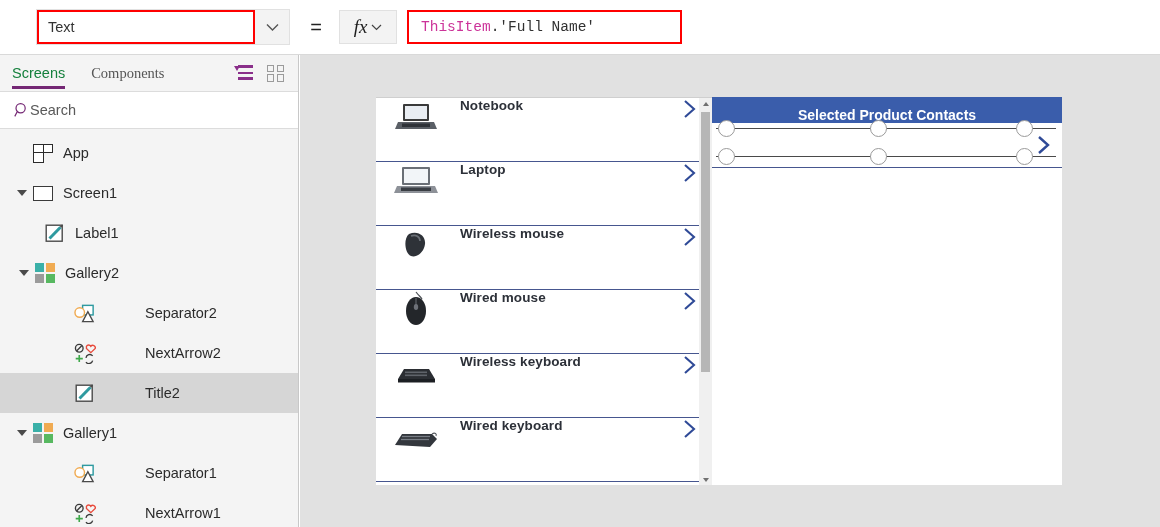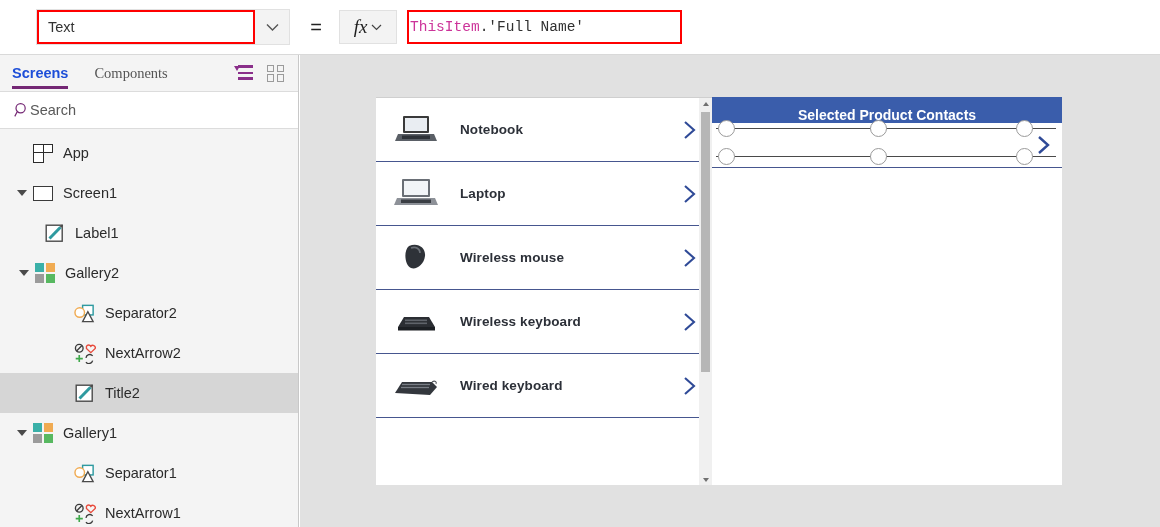--- a/index.html
+++ b/index.html
@@ -54,21 +54,21 @@
     gap:4px;
   }
   .fx-label { font-family:"Liberation Serif", serif; font-style:italic; font-size:19px; color:#1c1c1c; }
   .fx-caret { font-size:10px; color:#444; }
   .formula-input {
     margin-left:10px;
     height:34px; width:275px;
     background:#ffffff;
     border:2px solid #ff0000;
     display:flex; align-items:center;
-    padding-left:1px;
+    padding-left:12px;
     font-family:"Liberation Mono", monospace;
     font-size:14.5px;
     white-space:pre;
   }
   .tok-ident { color:#cc3399; }
   .tok-rest  { color:#303030; }
 
   
   .tree-pane {
     position:absolute; left:0; top:55px; width:299px; height:472px;
@@ -77,21 +77,21 @@
   }
   .tree-tabs {
     height:36px; display:flex; align-items:center;
     background:#f4f4f4; position:relative;
   }
   .tree-tab {
     margin-left:12px; height:36px;
     display:flex; align-items:center;
     font-size:14.5px; color:#555; position:relative;
   }
-  .tree-tab.active { color:#1d4ed8; font-weight:bold; }
+  .tree-tab.active { color:#15803d; font-weight:normal; }
   .tree-tab.active::after {
     content:""; position:absolute; left:0; right:0; bottom:2px;
     height:3px; background:#742774;
   }
   .tree-tab.second { margin-left:26px;font-family:Liberation Serif, serif; }
   .tab-tools { margin-left:auto; display:flex; align-items:center; gap:14px; padding-right:14px; }
 
   .ico-listview { width:19px; height:16px; position:relative; }
   .ico-listview i {
     position:absolute; left:4px; width:15px; height:2.5px; background:#8a2f8a;
@@ -133,21 +133,21 @@
     width:0;height:0;
     border-left:5px solid transparent; border-right:5px solid transparent;
     border-top:6px solid #4a4a4a;
   }
   .t-ico { width:22px; height:22px; margin-right:9px; flex:0 0 auto; display:flex; align-items:center; justify-content:center; }
   .t-label { white-space:nowrap; }
 
   .lvl0 { padding-left:14px; }
   .lvl1 { padding-left:14px; }
   .lvl2 { padding-left:44px; }
-  .lvl3 { padding-left:74px; }
+  .lvl3 { padding-left:74px;gap:40px; }
 
   
   .ico-app { width:20px; height:19px; position:relative; }
   .ico-app b { position:absolute; border:1.6px solid #2b2b2b; background:#fff; display:block; }
   .ico-app b:nth-child(1){ left:0; top:0; width:11px; height:9px; }
   .ico-app b:nth-child(2){ left:10px; top:0; width:10px; height:9px; }
   .ico-app b:nth-child(3){ left:0; top:8px; width:11px; height:11px; }
 
   .ico-screen { width:20px; height:15px; border:1.7px solid #3a3a3a; background:#fff; }
 
@@ -167,21 +167,21 @@
   
   .gal {
     position:absolute; left:76px; top:42px;
     width:336px; height:388px;
     background:#ffffff;
     border-top:1px solid #cfcfcf;
     overflow:hidden;
   }
   .gal-item {
     position:relative;
-    height:64px; display:flex; align-items:center;
+    height:64px; display:flex; 
     border-bottom:1px solid #46568f;
     padding-left:16px;
   }
   .pimg { width:48px; height:40px; flex:0 0 auto; margin-right:20px; position:relative; }
   .pname {
     font-size:13.5px; font-weight:bold; color:#2c3038;
     letter-spacing:0.1px; flex:1 1 auto;
   }
   .chev {
     width:22px; height:22px; margin-right:12px; flex:0 0 auto;
@@ -477,20 +477,36 @@
           </svg>
         </span>
         <span class="pname">Wireless mouse</span>
         <span class="chev">
           <svg width="22" height="22" viewBox="0 0 22 22" aria-hidden="true">
             <path d="M7 3 L16 11 L7 19" fill="none" stroke="#2f4a97" stroke-width="2.1"></path>
           </svg>
         </span>
       </div>
 
+      <div class="gal-item">
+        <span class="pimg">
+          <svg width="48" height="40" viewBox="0 0 48 40" aria-hidden="true">
+            <path d="M24 2 C27 6 29 7 30 9" fill="none" stroke="#4a4e54" stroke-width="1.2"></path>
+            <ellipse cx="24" cy="21" rx="10" ry="14" fill="#23262a"></ellipse>
+            <path d="M24 8 L24 17" stroke="#55595f" stroke-width="1.4"></path>
+            <ellipse cx="24" cy="17" rx="2.2" ry="3" fill="#6d7178"></ellipse>
+          </svg>
+        </span>
+        <span class="pname">Wired mouse</span>
+        <span class="chev">
+          <svg width="22" height="22" viewBox="0 0 22 22" aria-hidden="true">
+            <path d="M7 3 L16 11 L7 19" fill="none" stroke="#2f4a97" stroke-width="2.1"></path>
+          </svg>
+        </span>
+      </div>
 
       <div class="gal-item">
         <span class="pimg">
           <svg width="48" height="40" viewBox="0 0 48 40" aria-hidden="true">
             <path d="M6 25 L12 15 L37 15 L43 25 Z" fill="#2b2e33"></path>
             <rect x="6" y="25" width="37" height="3.5" fill="#1c1f23"></rect>
             <rect x="13" y="17.5" width="22" height="1.6" fill="#60646b"></rect>
             <rect x="13" y="20.5" width="22" height="1.6" fill="#60646b"></rect>
           </svg>
         </span>

